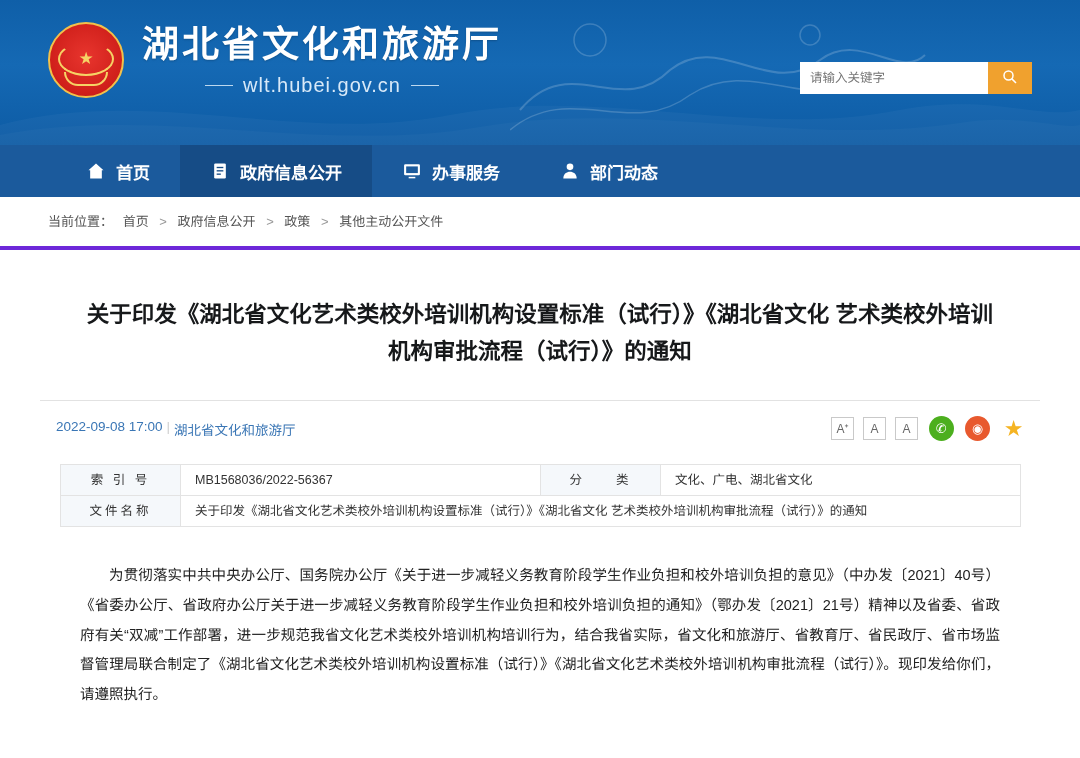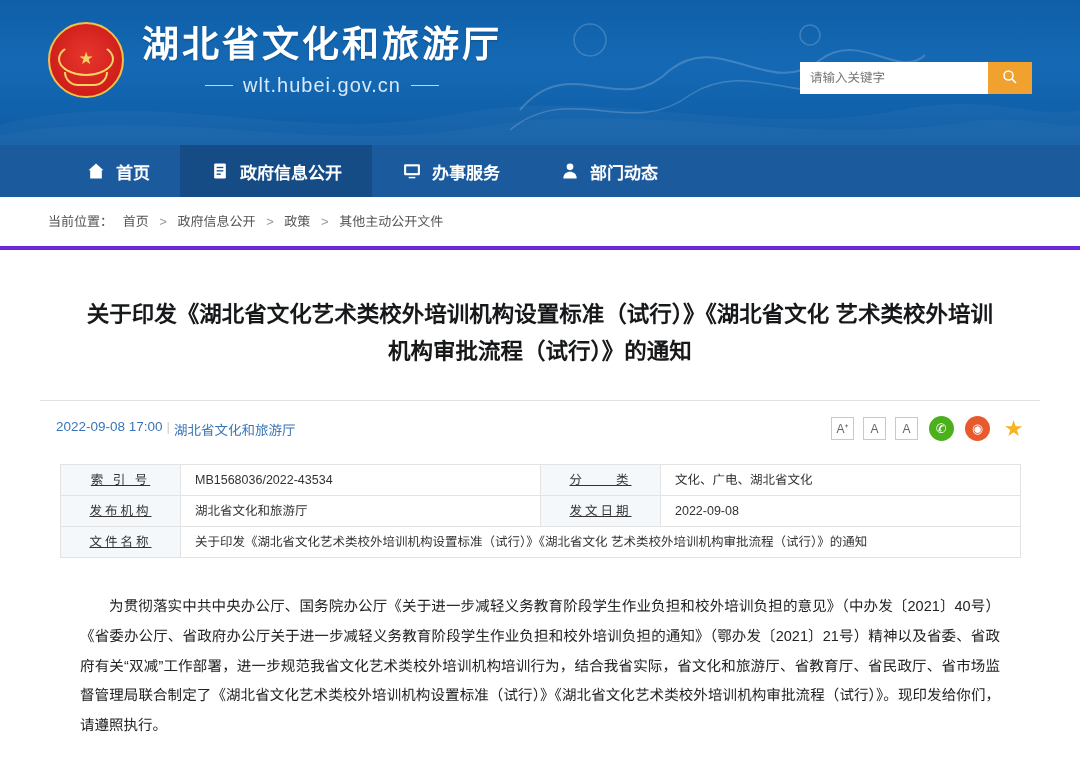--- a/index.html
+++ b/index.html
@@ -213,21 +213,20 @@
     height: 31px;
     padding: 5px 14px;
     line-height: 1.5;
   }
   td.k {
     width: 120px;
     background: #f5f8fb;
     text-align: center;
     color: #333;
     letter-spacing: 3px;
-    text-decoration: underline;
   }
   td.v { width: 360px; }
   td.v-wide { }
 
   
   .body {
     margin: 34px 40px 0;
     font-size: 14.5px;
     line-height: 2.05;
     color: #222;
@@ -338,29 +337,23 @@
       <span class="share wechat">✆</span>
       <span class="share weibo">◉</span>
       <span class="share fav">★</span>
     </div>
   </div>
 
   <table class="info">
     <tbody>
         <tr>
       <td class="k">索 引 号</td>
-      <td class="v">MB1568036/2022-43534</td>
+      <td class="v">MB1568036/2022-56367</td>
       <td class="k">分　　类</td>
       <td class="v">文化、广电、湖北省文化</td>
-    </tr>
-    <tr>
-      <td class="k">发布机构</td>
-      <td class="v">湖北省文化和旅游厅</td>
-      <td class="k">发文日期</td>
-      <td class="v">2022-09-08</td>
     </tr>
     <tr>
       <td class="k">文件名称</td>
       <td class="v-wide" colspan="3">关于印发《湖北省文化艺术类校外培训机构设置标准（试行）》《湖北省文化 艺术类校外培训机构审批流程（试行）》的通知</td>
     </tr>
   </tbody>
     </table>
 
   <div class="body">
     <p>为贯彻落实中共中央办公厅、国务院办公厅《关于进一步减轻义务教育阶段学生作业负担和校外培训负担的意见》（中办发〔2021〕40号）《省委办公厅、省政府办公厅关于进一步减轻义务教育阶段学生作业负担和校外培训负担的通知》（鄂办发〔2021〕21号）精神以及省委、省政府有关“双减”工作部署，进一步规范我省文化艺术类校外培训机构培训行为，结合我省实际，省文化和旅游厅、省教育厅、省民政厅、省市场监督管理局联合制定了《湖北省文化艺术类校外培训机构设置标准（试行）》《湖北省文化艺术类校外培训机构审批流程（试行）》。现印发给你们，请遵照执行。</p>

